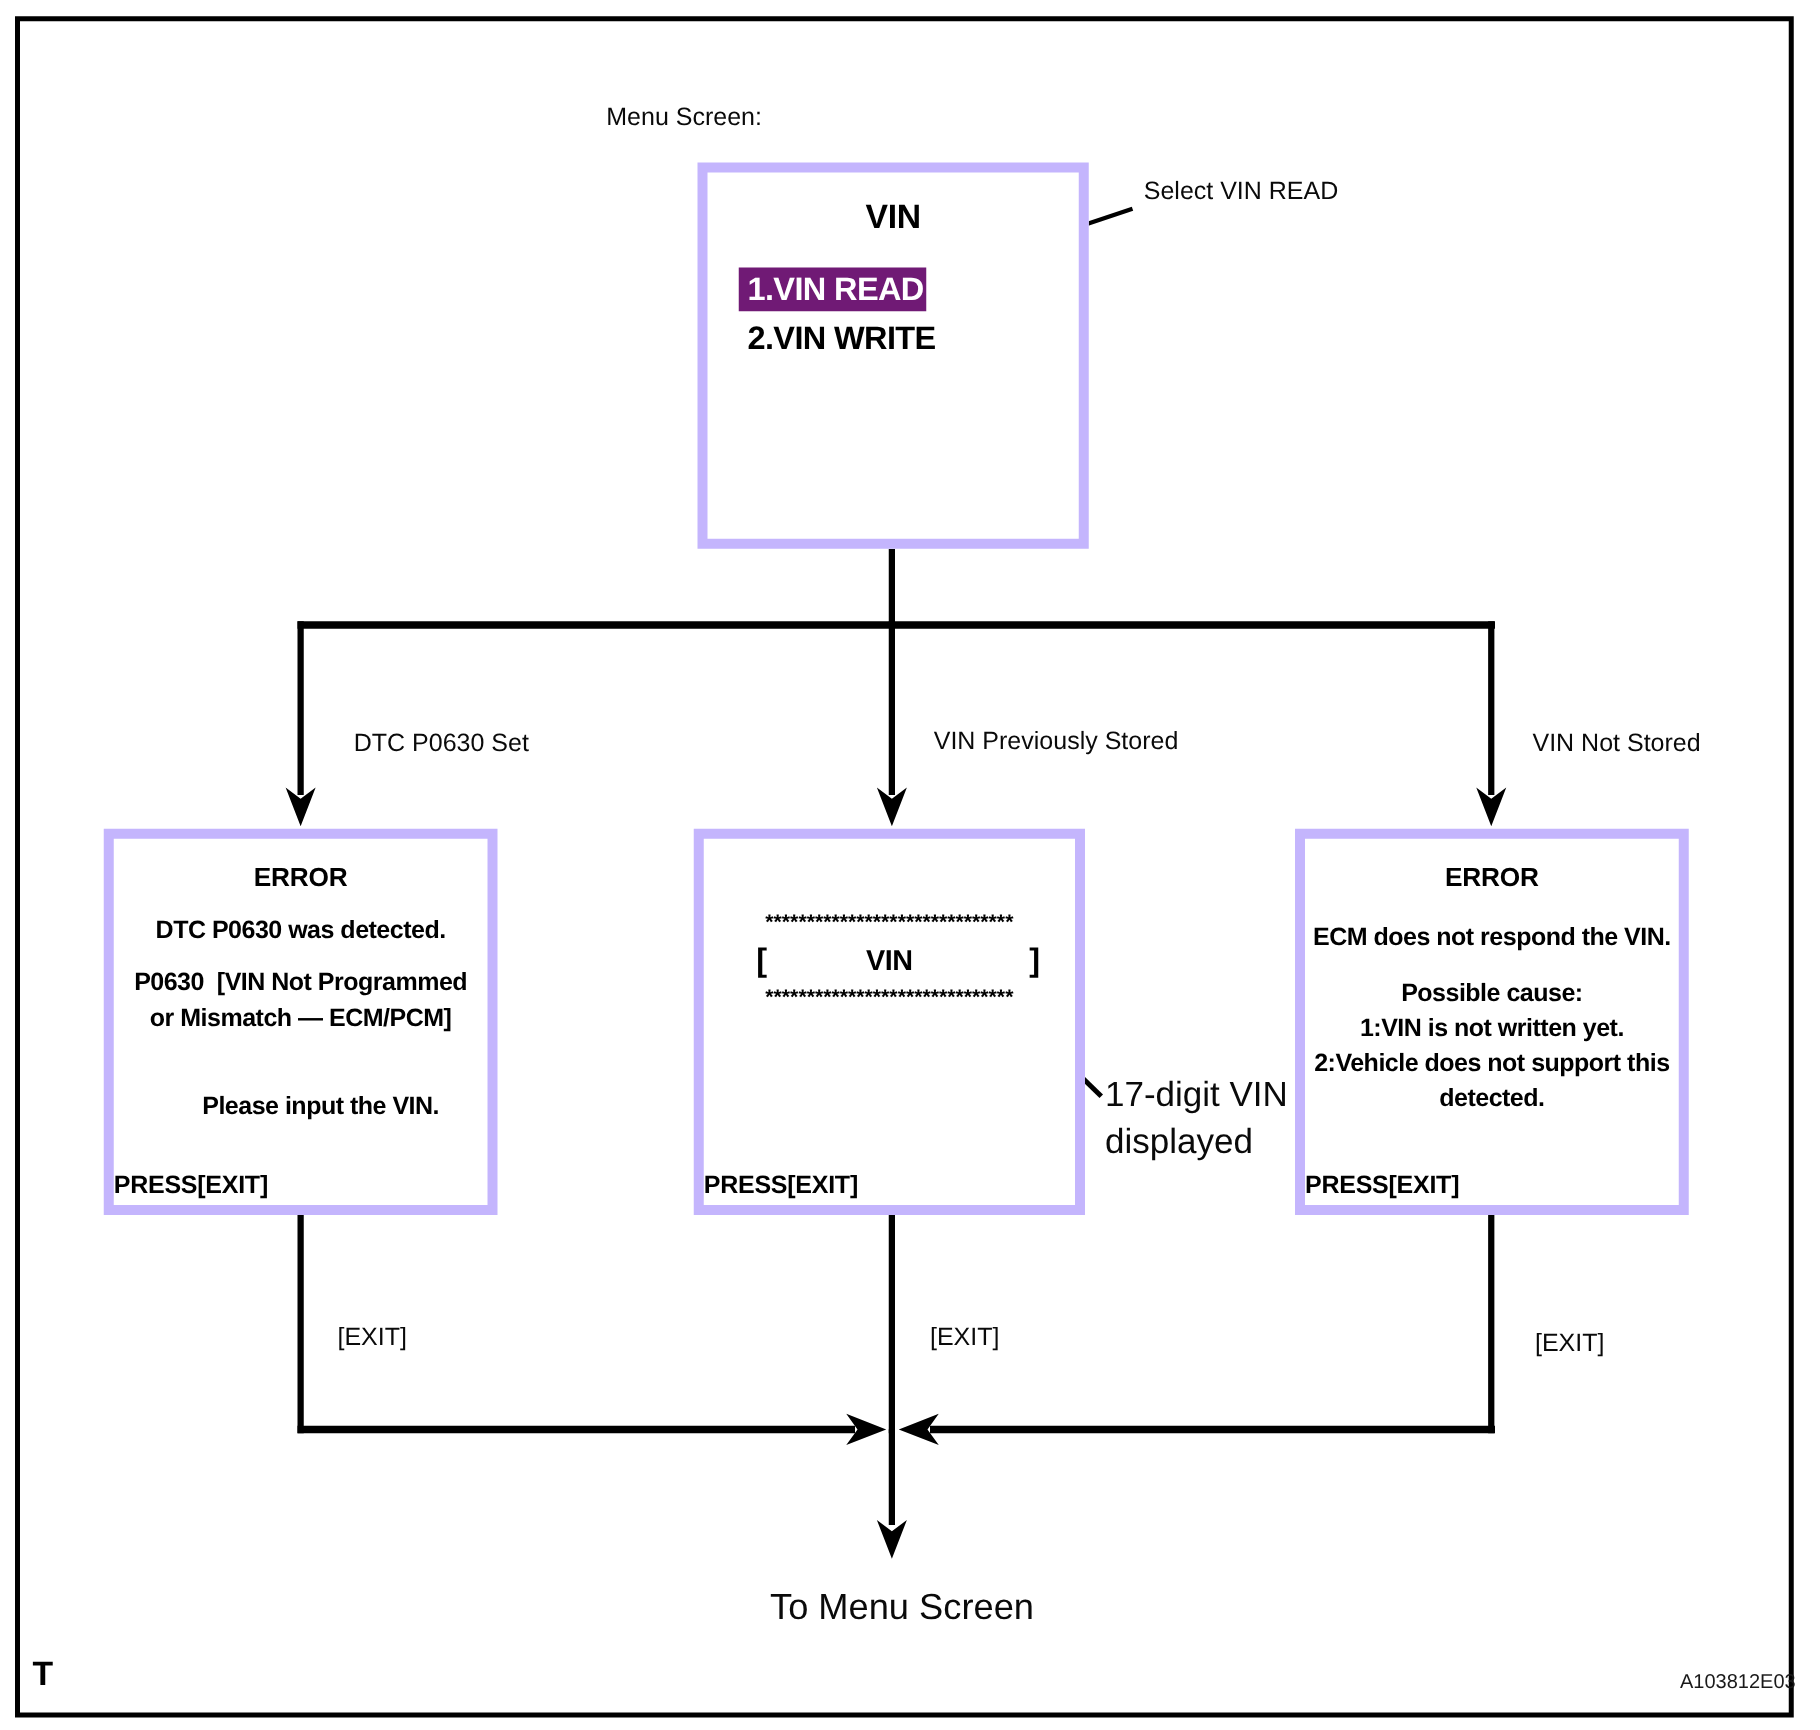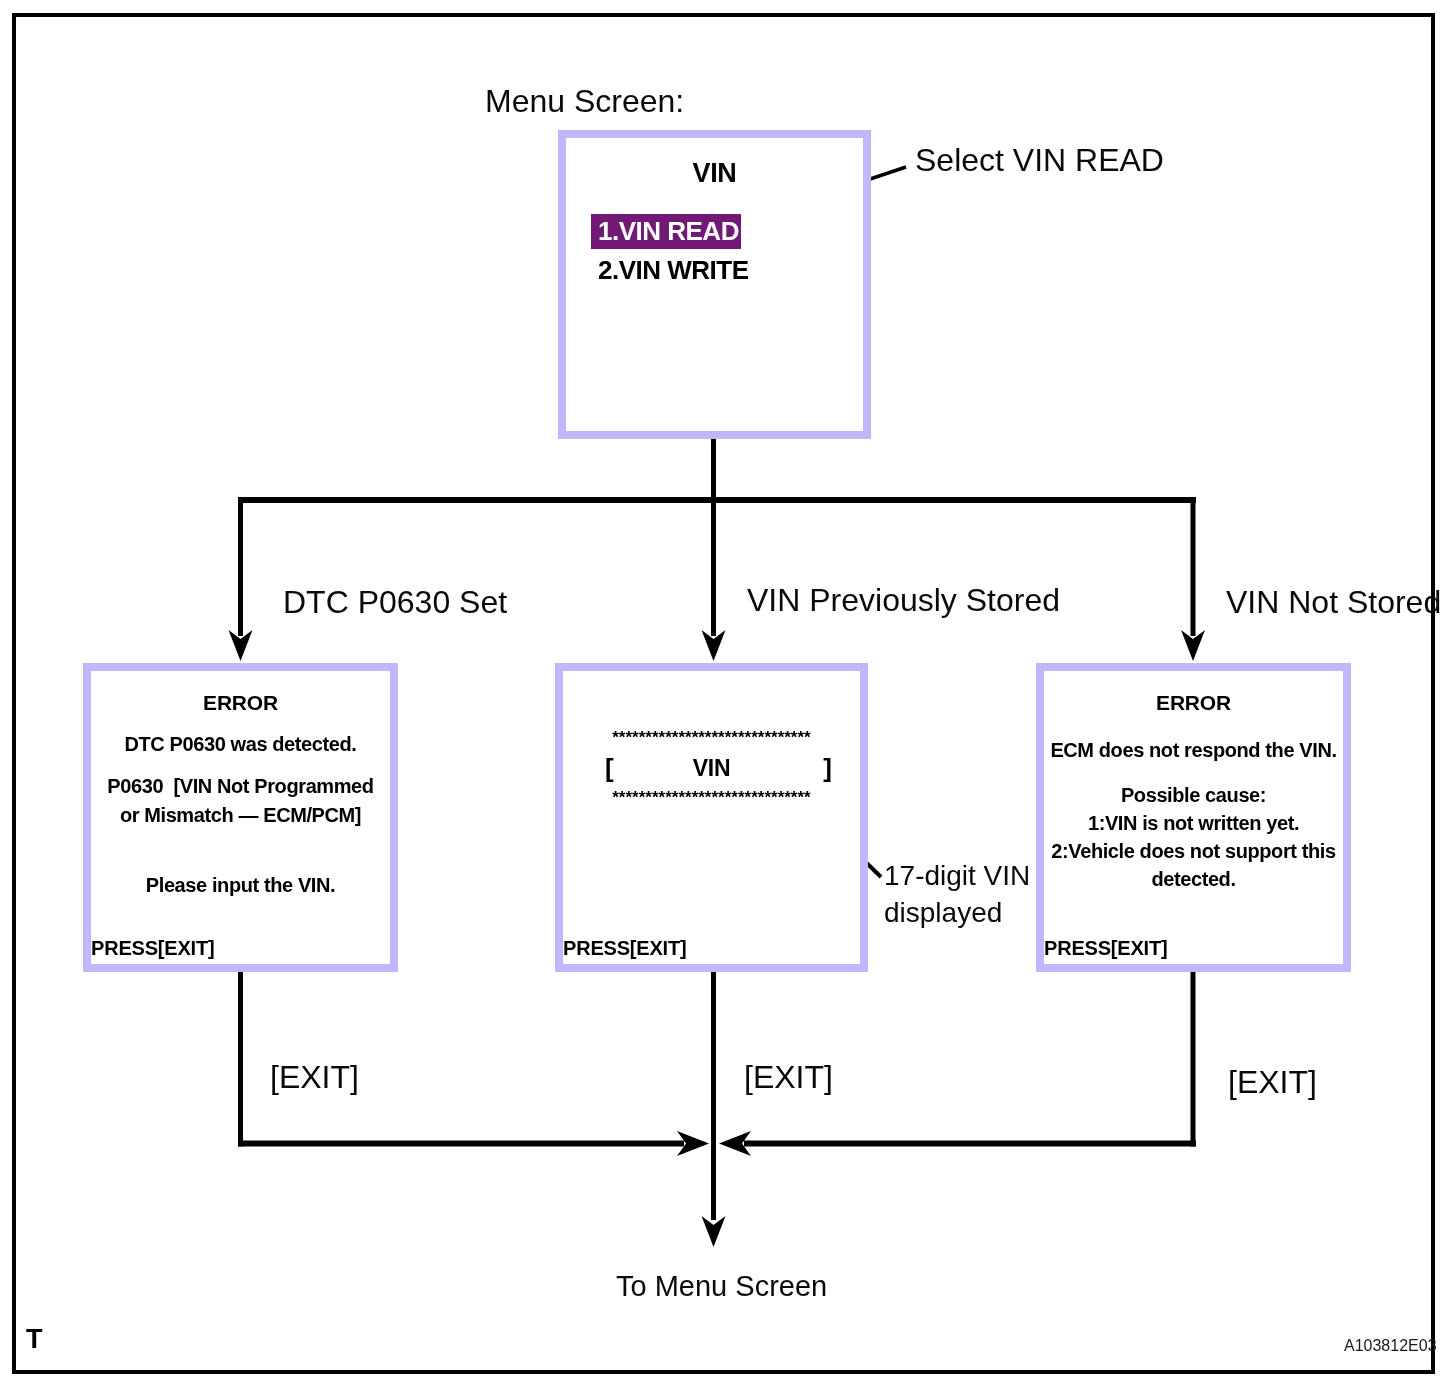--- a/index.html
+++ b/index.html
@@ -6,21 +6,21 @@
   .canvas{
     position:relative;width:1456px;height:1384px;background:#fff;
     font-family:"Liberation Sans","DejaVu Sans",sans-serif;color:#000;overflow:hidden;
   }
   .frame{position:absolute;left:12px;top:13px;width:1423px;height:1361px;
     border:4px solid #000;box-sizing:border-box;}
   .connector-layer{position:absolute;left:0;top:0;width:1456px;height:1384px;pointer-events:none;}
   .connector-layer line{stroke:#000;}
   .connector-layer polygon{fill:#000;}
   .screen{position:absolute;border:8px solid #c4b5fd;box-sizing:border-box;background:#fff;}
-  .label{position:absolute;font-size:32px;white-space:nowrap;color:#0a0a0a;}
+  .label{position:absolute;font-size:20px;white-space:nowrap;color:#0a0a0a;}
   .screen-title{position:absolute;left:0;width:100%;text-align:center;
     font-weight:700;font-size:21px;letter-spacing:-0.2px;}
   .screen-line{position:absolute;left:0;width:100%;text-align:center;
     font-weight:700;font-size:20px;letter-spacing:-0.4px;white-space:nowrap;}
   .screen-press{position:absolute;left:0;width:100%;
     font-weight:700;font-size:20px;letter-spacing:-0.2px;}
   .menu-title{position:absolute;left:0;top:20px;width:100%;text-align:center;
     font-weight:700;font-size:27px;letter-spacing:-0.3px;}
   .menu-item-selected{position:absolute;left:25px;top:76px;width:150px;height:35px;
     background:#701a75;color:#fff;font-weight:700;font-size:26px;line-height:35px;
@@ -85,21 +85,21 @@
 
   <div class="label" style="left:283px;top:584px;">DTC P0630 Set</div>
   <div class="label" style="left:747px;top:582px;">VIN Previously Stored</div>
   <div class="label" style="left:1226px;top:584px;">VIN Not Stored</div>
 
   <div class="screen" style="left:83px;top:663px;width:315px;height:309px;">
     <div class="screen-title" style="top:20px;">ERROR</div>
     <div class="screen-line" style="top:62px;">DTC P0630 was detected.</div>
     <div class="screen-line" style="top:104px;">P0630&nbsp; [VIN Not Programmed</div>
     <div class="screen-line" style="top:133px;">or Mismatch — ECM/PCM]</div>
-    <div class="screen-line" style="top:203px;">Please input the VIN.</div>
+    <div class="screen-line" style="top:203px;padding-left:16px;">Please input the VIN.</div>
     <div class="screen-press" style="top:266px;">PRESS[EXIT]</div>
   </div>
 
   <div class="screen" style="left:555px;top:663px;width:313px;height:309px;">
     <div class="stars" style="top:57px;">******************************</div>
     <div class="bracket-row">
       <span class="bracket-open">[</span>
       <span class="vin-word">VIN</span>
       <span class="bracket-close">]</span>
     </div>

